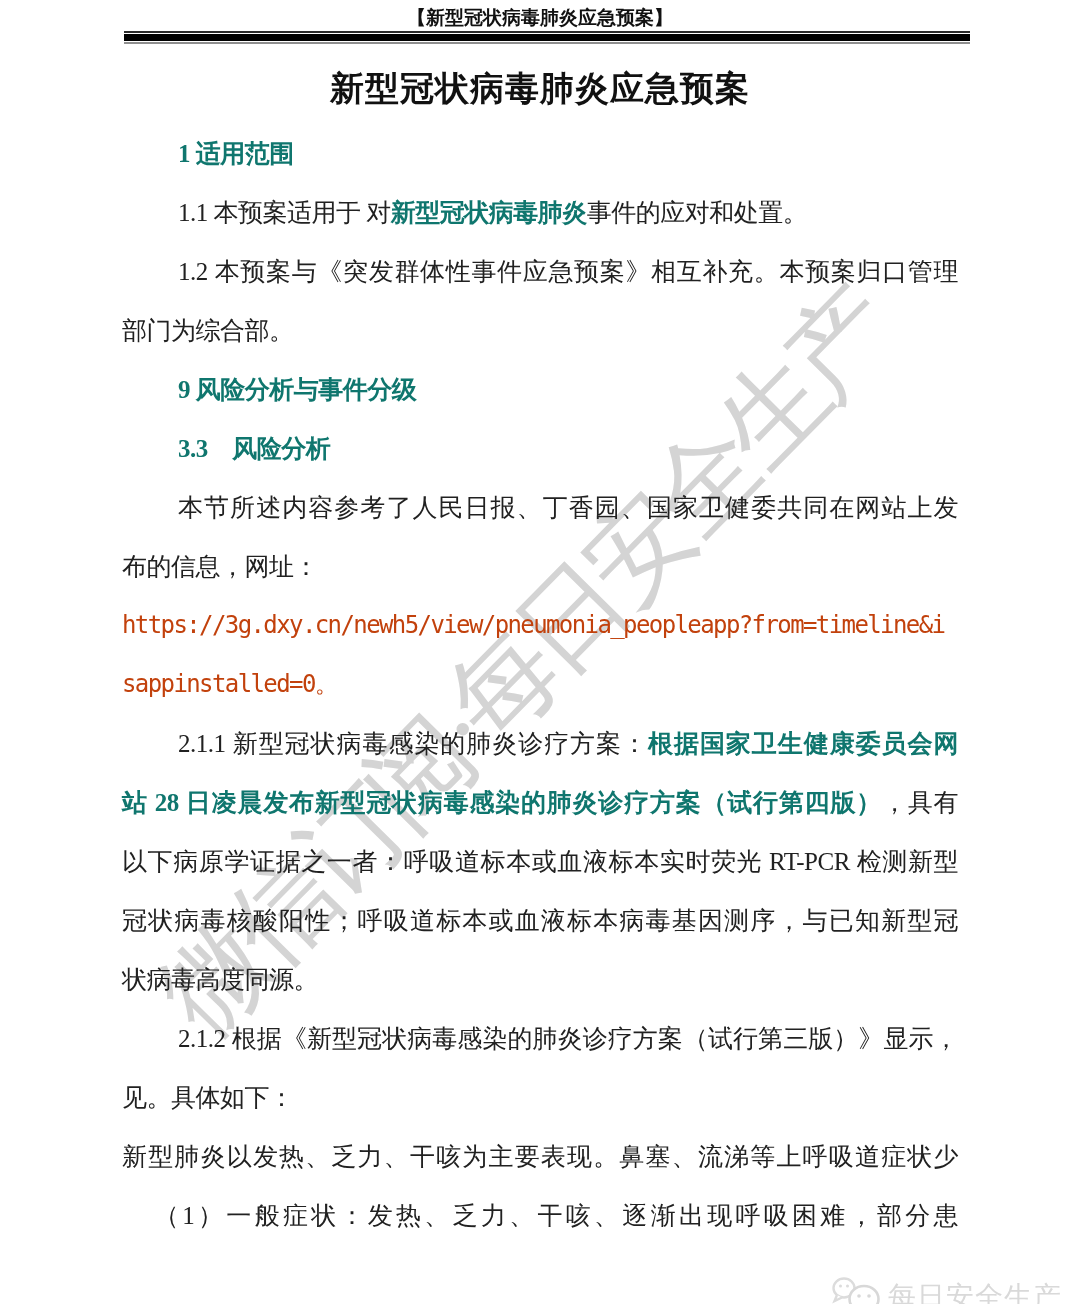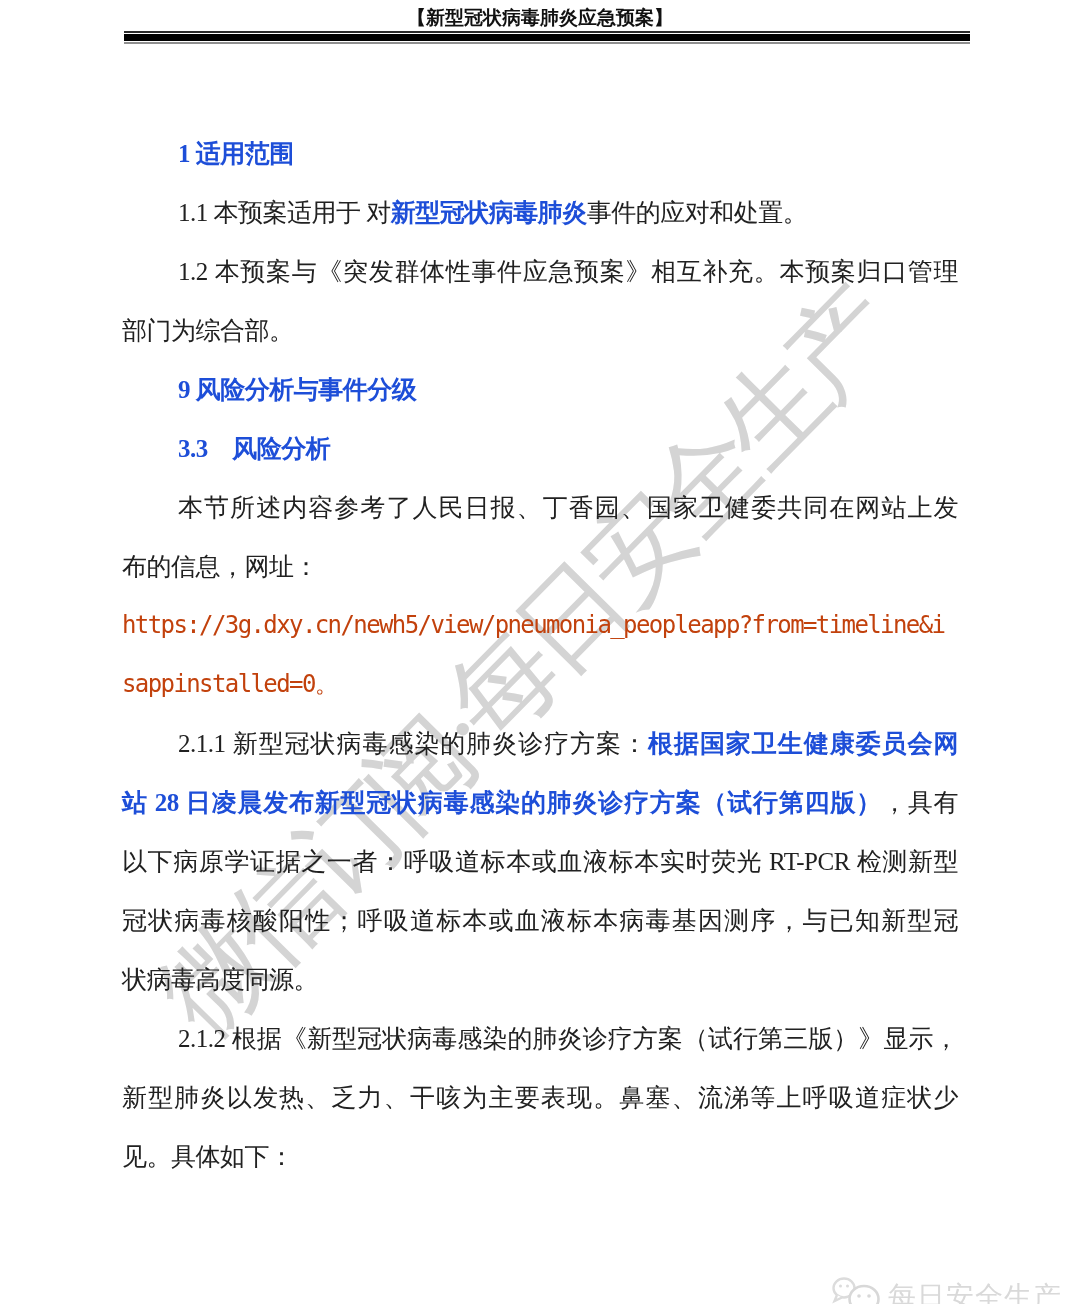--- a/index.html
+++ b/index.html
@@ -76,21 +76,21 @@
   }
   .ln.just { text-align: justify; text-align-last: justify; }
   .ln.ind { text-indent: 56px; }
   .ln.ind-sm { text-indent: 32px; }
   .ln.mono {
     font-family: "DejaVu Sans Mono", monospace;
     font-size: 24px;
     letter-spacing: -1.6px;
     color: #c2410c;
   }
-  .seg.b { font-weight: bold; color: #1d4ed8; }
+  .seg.b { font-weight: bold; color: #0f766e; }
   .brand {
     position: absolute;
     left: 831px;
     top: 1276px;
     display: flex;
     align-items: center;
     gap: 5px;
     color: #d9d9d9;
     z-index: 2;
   }
@@ -107,40 +107,42 @@
 <div class="page">
 
   <div class="watermark">微信订阅·每日安全生产</div>
 
   <div class="content">
 
     <div class="running-header">【新型冠状病毒肺炎应急预案】</div>
 
     <div class="header-rule"></div>
 
+    <h1 class="doc-title">新型冠状病毒肺炎应急预案</h1>
 
     <div class="doc-body">
         <div class="ln ind"><span class="seg b">1 适用范围</span></div>
         <div class="ln ind"><span class="seg">1.1 本预案适用于 对</span><span class="seg b">新型冠状病毒肺炎</span><span class="seg">事件的应对和处置。</span></div>
         <div class="ln just ind"><span class="seg">1.2 本预案与《突发群体性事件应急预案》相互补充。本预案归口管理</span></div>
         <div class="ln"><span class="seg">部门为综合部。</span></div>
         <div class="ln ind"><span class="seg b">9 风险分析与事件分级</span></div>
         <div class="ln ind"><span class="seg b">3.3　风险分析</span></div>
         <div class="ln just ind"><span class="seg">本节所述内容参考了人民日报、丁香园、国家卫健委共同在网站上发</span></div>
         <div class="ln"><span class="seg">布的信息，网址：</span></div>
         <div class="ln mono"><span class="seg">https://3g.dxy.cn/newh5/view/pneumonia_peopleapp?from=timeline&amp;i</span></div>
         <div class="ln mono"><span class="seg">sappinstalled=0。</span></div>
         <div class="ln just ind"><span class="seg">2.1.1 新型冠状病毒感染的肺炎诊疗方案：</span><span class="seg b">根据国家卫生健康委员会网</span></div>
         <div class="ln just"><span class="seg b">站 28 日凌晨发布新型冠状病毒感染的肺炎诊疗方案（试行第四版）</span><span class="seg">，具有</span></div>
         <div class="ln just"><span class="seg">以下病原学证据之一者：呼吸道标本或血液标本实时荧光 RT-PCR 检测新型</span></div>
         <div class="ln just"><span class="seg">冠状病毒核酸阳性；呼吸道标本或血液标本病毒基因测序，与已知新型冠</span></div>
         <div class="ln"><span class="seg">状病毒高度同源。</span></div>
         <div class="ln just ind"><span class="seg">2.1.2 根据《新型冠状病毒感染的肺炎诊疗方案（试行第三版）》显示，</span></div>
+        <div class="ln"><span class="seg">见。具体如下：</span></div>
         <div class="ln just"><span class="seg">新型肺炎以发热、乏力、干咳为主要表现。鼻塞、流涕等上呼吸道症状少</span></div>
-        <div class="ln"><span class="seg">见。具体如下：</span></div>
+        <div class="ln just ind-sm"><span class="seg">（1）一般症状：发热、乏力、干咳、逐渐出现呼吸困难，部分患</span></div>
       </div>
 
     <div class="brand">
       <svg class="brand-icon" width="52" height="42" viewBox="0 0 52 42" fill="none" xmlns="http://www.w3.org/2000/svg">
         <ellipse cx="13" cy="12" rx="10.5" ry="9.5" stroke="#dcdcdc" stroke-width="2.4"></ellipse>
         <path d="M6 19 L3.5 25 L11 21.5" stroke="#dcdcdc" stroke-width="2.4" fill="#ffffff"></path>
         <circle cx="9.5" cy="10" r="1.5" fill="#dcdcdc"></circle>
         <circle cx="16.5" cy="10" r="1.5" fill="#dcdcdc"></circle>
         <ellipse cx="33" cy="23" rx="14.5" ry="13" stroke="#d8d8d8" stroke-width="2.6" fill="#ffffff"></ellipse>
         <path d="M24 33 L20.5 39.5 L30 36" stroke="#d8d8d8" stroke-width="2.6" fill="#ffffff"></path>

